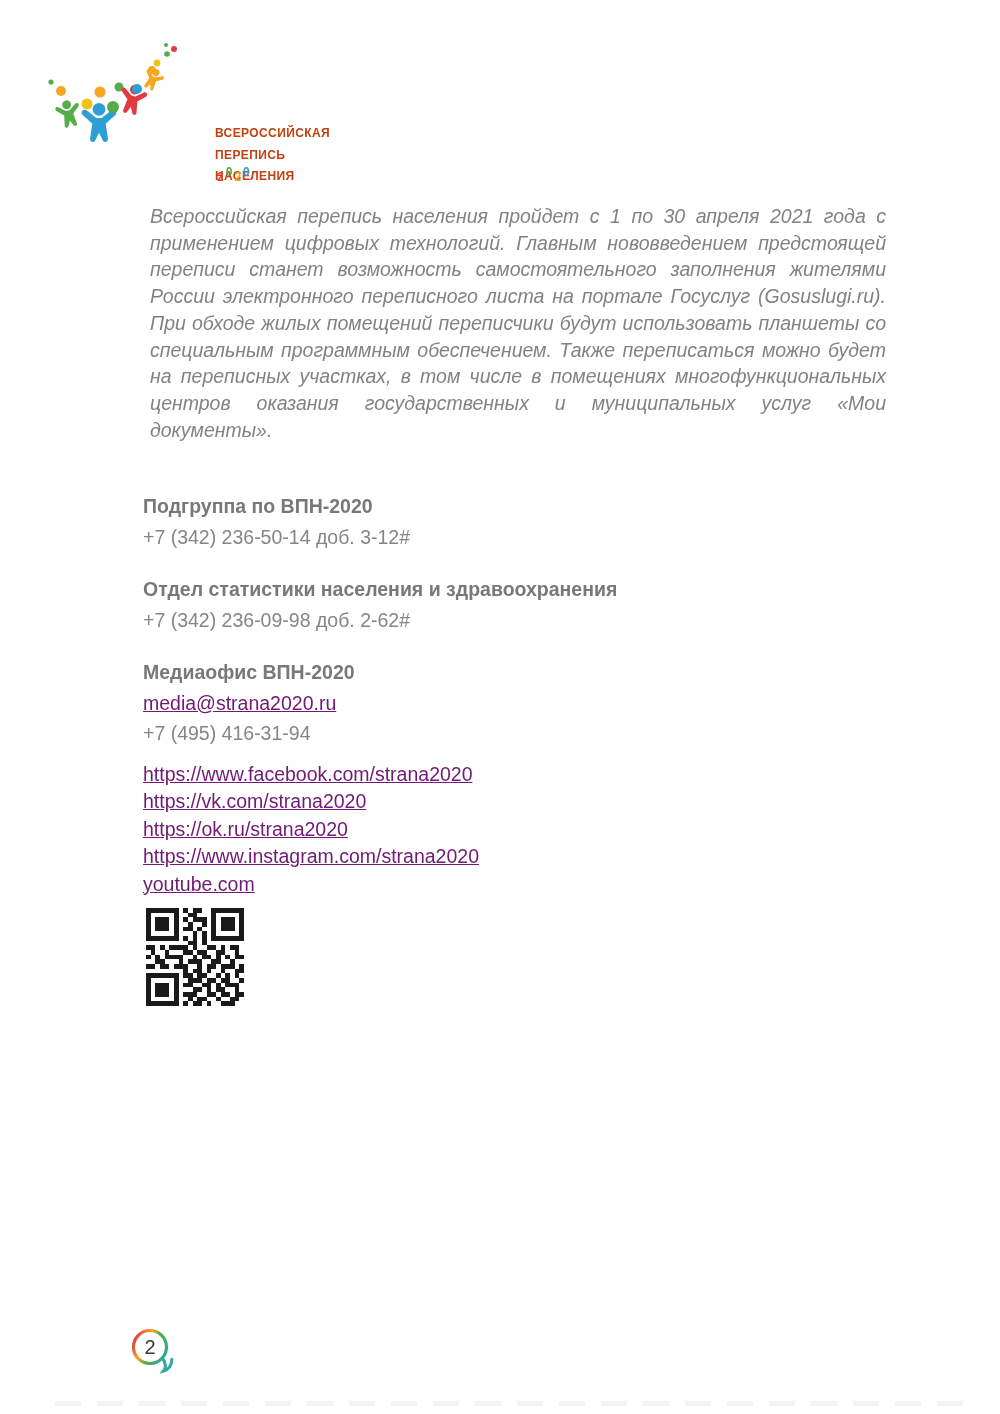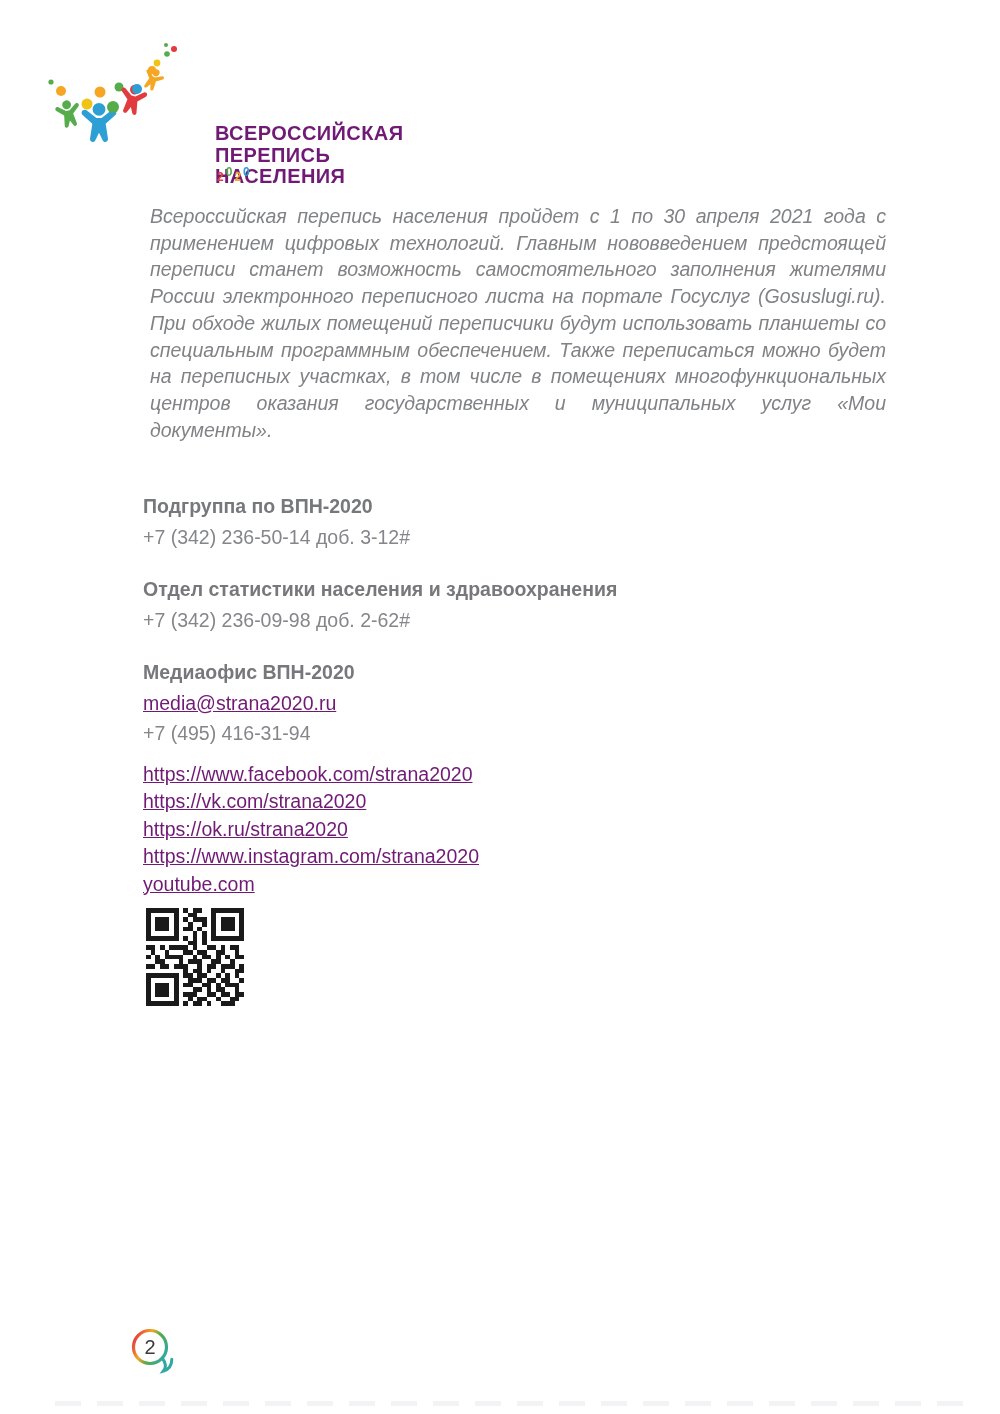--- a/index.html
+++ b/index.html
@@ -7,22 +7,22 @@
     position:relative; width:1000px; height:1414px; margin:0 auto;
     background:#ffffff; overflow:hidden;
     font-family:"Liberation Sans", sans-serif;
   }
 
   
   .logo { position:absolute; left:42px; top:40px; width:340px; height:160px; }
   .logo-figures { position:absolute; left:0; top:0; }
   .logo-title {
     position:absolute; left:173px; top:83px;
-    font-size:20px; font-weight:bold; line-height:21.5px;
-    letter-spacing:0.4px; color:#701a75; white-space:nowrap;
+    font-size:12px; font-weight:bold; line-height:21.5px;
+    letter-spacing:0.4px; color:#c2410c; white-space:nowrap;
   }
   .logo-year { position:absolute; left:175px; top:128px; font-size:12px; font-weight:bold; letter-spacing:2px;text-decoration:underline; }
   .logo-year span { display:inline-block; }
   .logo-year .d1 { transform:translateY(2px); }
   .logo-year .d2 { transform:translateY(-3px); }
   .logo-year .d3 { transform:translateY(2px); }
   .logo-year .d4 { transform:translateY(-3px); }
 
   
   .content { position:absolute; left:143px; top:196px; width:750px; }

